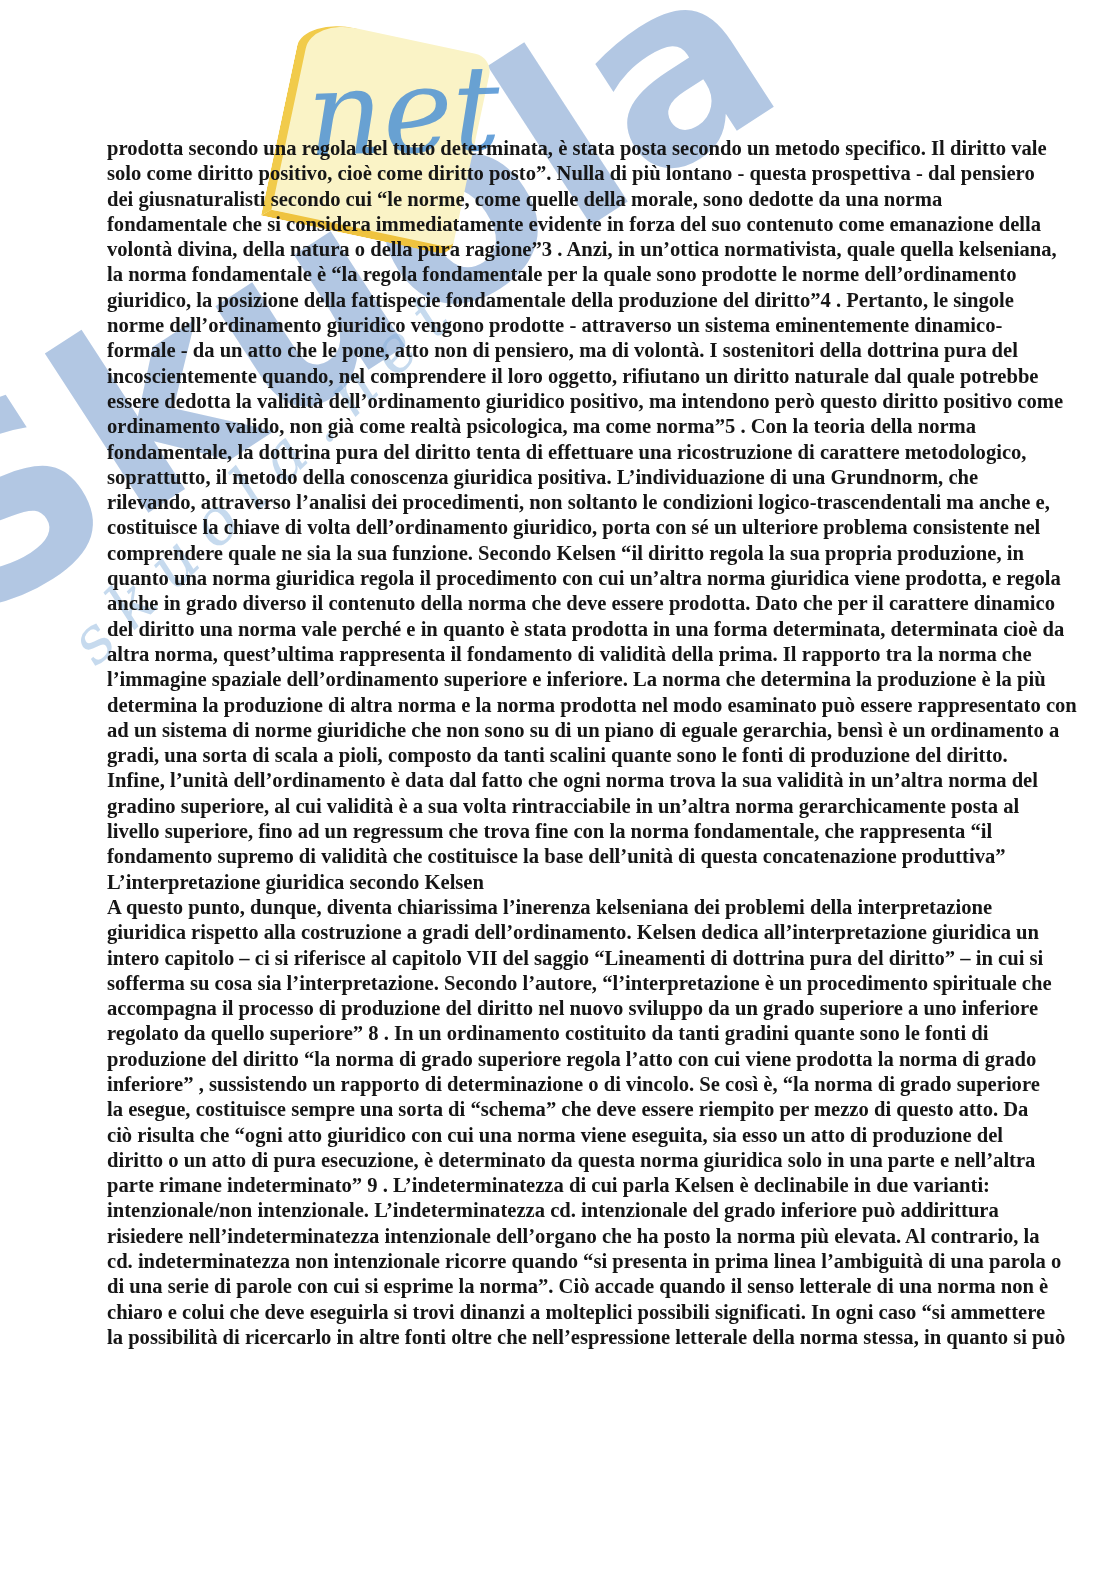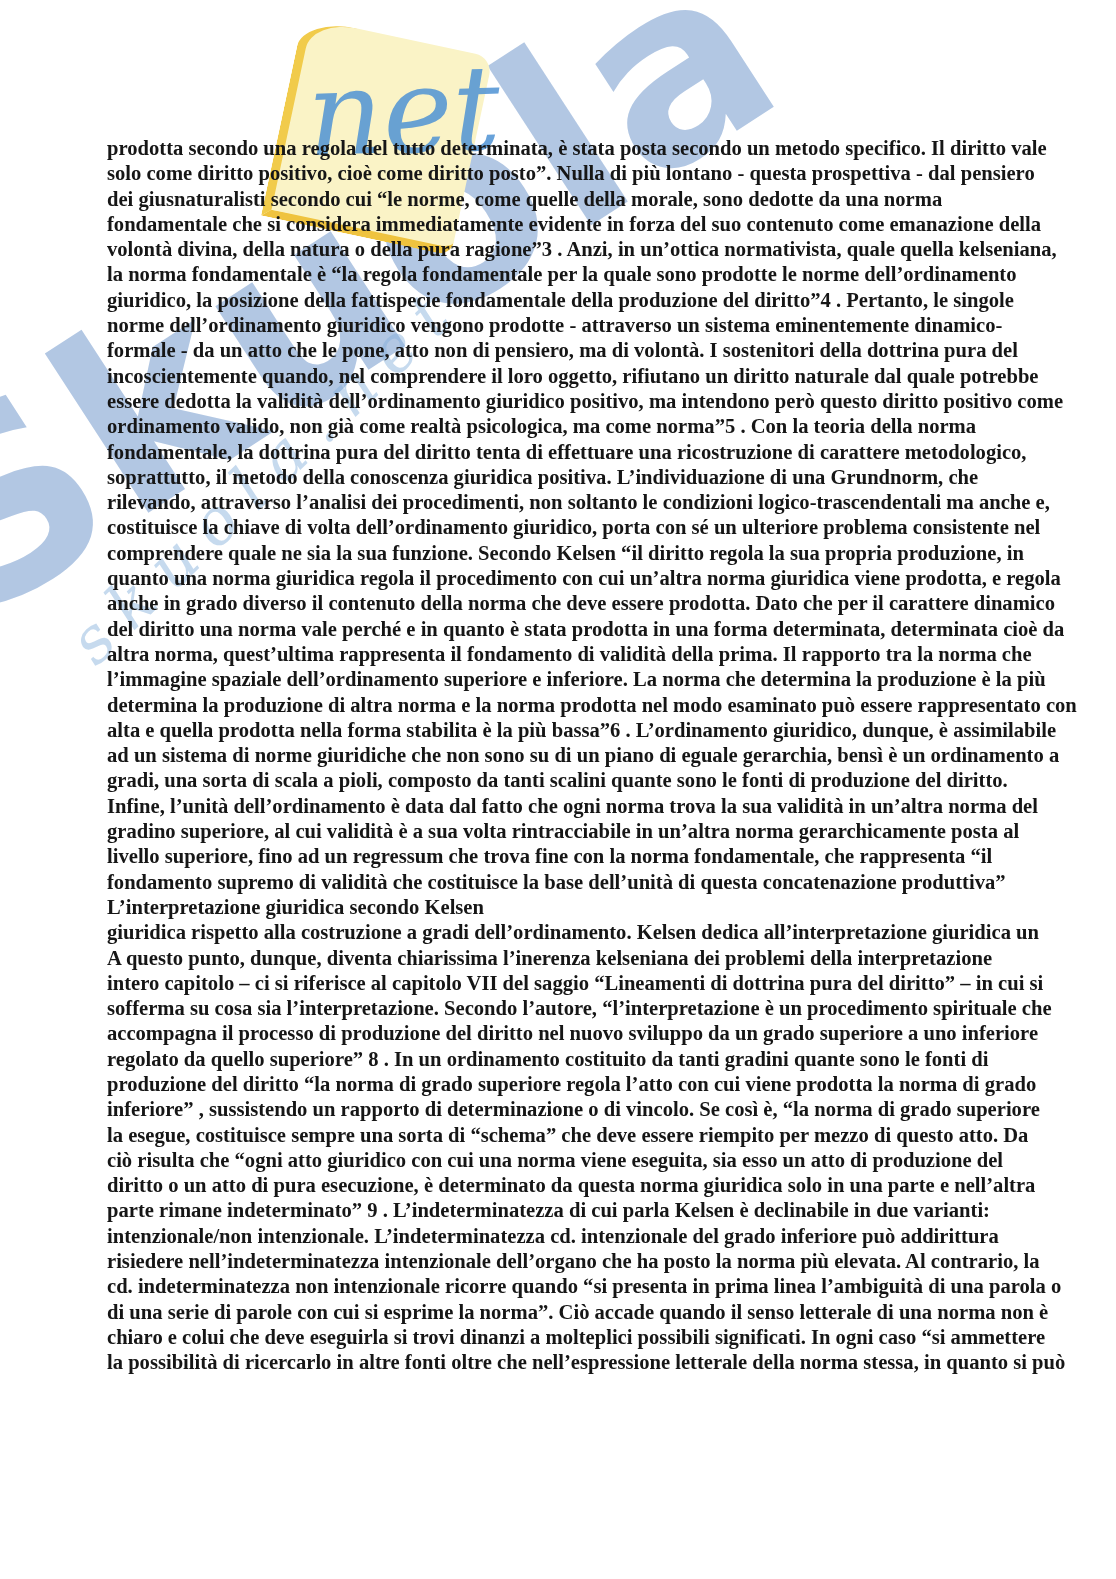--- a/index.html
+++ b/index.html
@@ -123,30 +123,29 @@
       <div class="line">soprattutto, il metodo della conoscenza giuridica positiva. L’individuazione di una Grundnorm, che</div>
       <div class="line">rilevando, attraverso l’analisi dei procedimenti, non soltanto le condizioni logico-trascendentali ma anche e,</div>
       <div class="line">costituisce la chiave di volta dell’ordinamento giuridico, porta con sé un ulteriore problema consistente nel</div>
       <div class="line">comprendere quale ne sia la sua funzione. Secondo Kelsen “il diritto regola la sua propria produzione, in</div>
       <div class="line">quanto una norma giuridica regola il procedimento con cui un’altra norma giuridica viene prodotta, e regola</div>
       <div class="line">anche in grado diverso il contenuto della norma che deve essere prodotta. Dato che per il carattere dinamico</div>
       <div class="line">del diritto una norma vale perché e in quanto è stata prodotta in una forma determinata, determinata cioè da</div>
       <div class="line">altra norma, quest’ultima rappresenta il fondamento di validità della prima. Il rapporto tra la norma che</div>
       <div class="line">l’immagine spaziale dell’ordinamento superiore e inferiore. La norma che determina la produzione è la più</div>
       <div class="line">determina la produzione di altra norma e la norma prodotta nel modo esaminato può essere rappresentato con</div>
-      <div class="line">alta e quella prodotta nella forma stabilita è la più bassa”6 . L’ordinamento giuridico, dunque, è assimilabile</div>
       <div class="line">ad un sistema di norme giuridiche che non sono su di un piano di eguale gerarchia, bensì è un ordinamento a</div>
       <div class="line">gradi, una sorta di scala a pioli, composto da tanti scalini quante sono le fonti di produzione del diritto.</div>
       <div class="line">Infine, l’unità dell’ordinamento è data dal fatto che ogni norma trova la sua validità in un’altra norma del</div>
       <div class="line">gradino superiore, al cui validità è a sua volta rintracciabile in un’altra norma gerarchicamente posta al</div>
       <div class="line">livello superiore, fino ad un regressum che trova fine con la norma fondamentale, che rappresenta “il</div>
       <div class="line">fondamento supremo di validità che costituisce la base dell’unità di questa concatenazione produttiva”</div>
       <div class="line">L’interpretazione giuridica secondo Kelsen</div>
+      <div class="line">A questo punto, dunque, diventa chiarissima l’inerenza kelseniana dei problemi della interpretazione</div>
       <div class="line">giuridica rispetto alla costruzione a gradi dell’ordinamento. Kelsen dedica all’interpretazione giuridica un</div>
-      <div class="line">A questo punto, dunque, diventa chiarissima l’inerenza kelseniana dei problemi della interpretazione</div>
       <div class="line">intero capitolo – ci si riferisce al capitolo VII del saggio “Lineamenti di dottrina pura del diritto” – in cui si</div>
       <div class="line">sofferma su cosa sia l’interpretazione. Secondo l’autore, “l’interpretazione è un procedimento spirituale che</div>
       <div class="line">accompagna il processo di produzione del diritto nel nuovo sviluppo da un grado superiore a uno inferiore</div>
       <div class="line">regolato da quello superiore” 8 . In un ordinamento costituito da tanti gradini quante sono le fonti di</div>
       <div class="line">produzione del diritto “la norma di grado superiore regola l’atto con cui viene prodotta la norma di grado</div>
       <div class="line">inferiore” , sussistendo un rapporto di determinazione o di vincolo. Se così è, “la norma di grado superiore</div>
       <div class="line">la esegue, costituisce sempre una sorta di “schema” che deve essere riempito per mezzo di questo atto. Da</div>
       <div class="line">ciò risulta che “ogni atto giuridico con cui una norma viene eseguita, sia esso un atto di produzione del</div>
       <div class="line">diritto o un atto di pura esecuzione, è determinato da questa norma giuridica solo in una parte e nell’altra</div>
       <div class="line">parte rimane indeterminato” 9 . L’indeterminatezza di cui parla Kelsen è declinabile in due varianti:</div>

